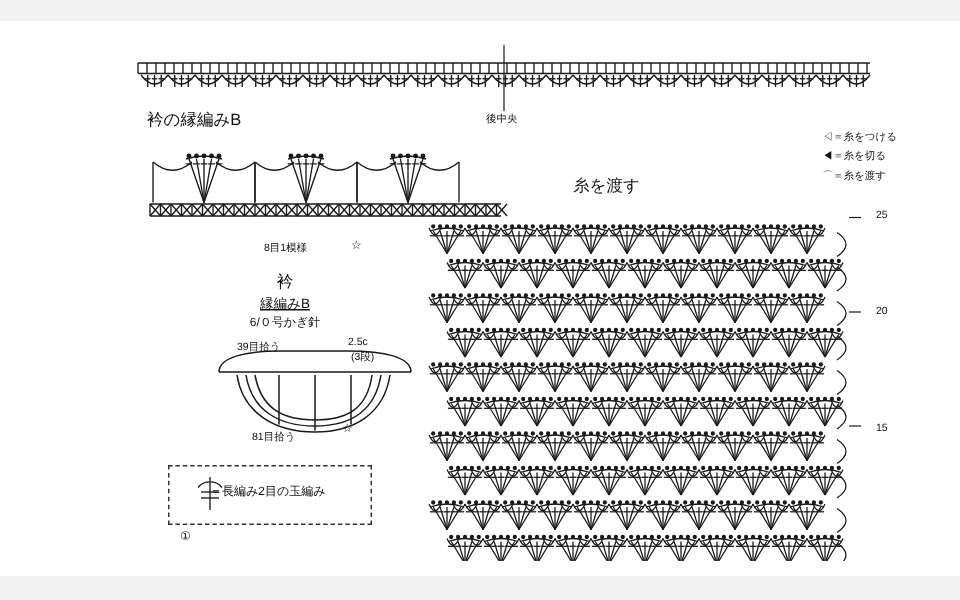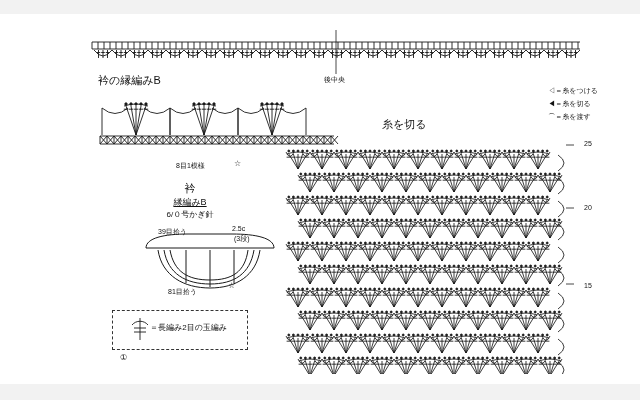--- a/index.html
+++ b/index.html
@@ -545,24 +545,24 @@
 
     <div class="boxdash" style="left:88px;top:296px;width:136px;height:40px;"></div>
     <svg width="24" height="26" style="position:absolute;left:104px;top:302px;">
       <g stroke="#1a1a1a" fill="none" stroke-width="0.9">
         <line x1="12" y1="2" x2="12" y2="24"></line>
         <path d="M4,9 C8,4 16,4 20,9"></path>
         <line x1="6" y1="12" x2="18" y2="12"></line>
         <line x1="6" y1="16" x2="18" y2="16"></line>
       </g>
     </svg>
-    <div class="lbl t8" style="left:126px;top:310px;text-align:right;">＝長編み2目の玉編み</div>
+    <div class="lbl t8" style="left:116px;top:310px;text-align:right;">＝長編み2目の玉編み</div>
     <div class="lbl t8" style="left:96px;top:340px;">①</div>
 
-    <div class="lbl t11" style="left:358px;top:104px;">糸を切る</div>
+    <div class="lbl t11" style="left:358px;top:104px;">糸を渡す</div>
     <svg width="300" height="240" style="position:absolute;left:252px;top:120px;">
       <g stroke="#1a1a1a" fill="none" stroke-width="0.85" id="mainchart">
           <path d="M10,18 Q14,27 18,18"></path>
           <path d="M26,18 Q30,27 34,18"></path>
           <line x1="12.8" y1="20" x2="22" y2="35"></line>
           <line x1="10.600000000000001" y1="23.2" x2="15" y2="23.2"></line>
           <line x1="17.4" y1="20" x2="22" y2="35"></line>
           <line x1="15.2" y1="23.2" x2="19.599999999999998" y2="23.2"></line>
           <line x1="22" y1="20" x2="22" y2="35"></line>
           <line x1="19.8" y1="23.2" x2="24.2" y2="23.2"></line>

